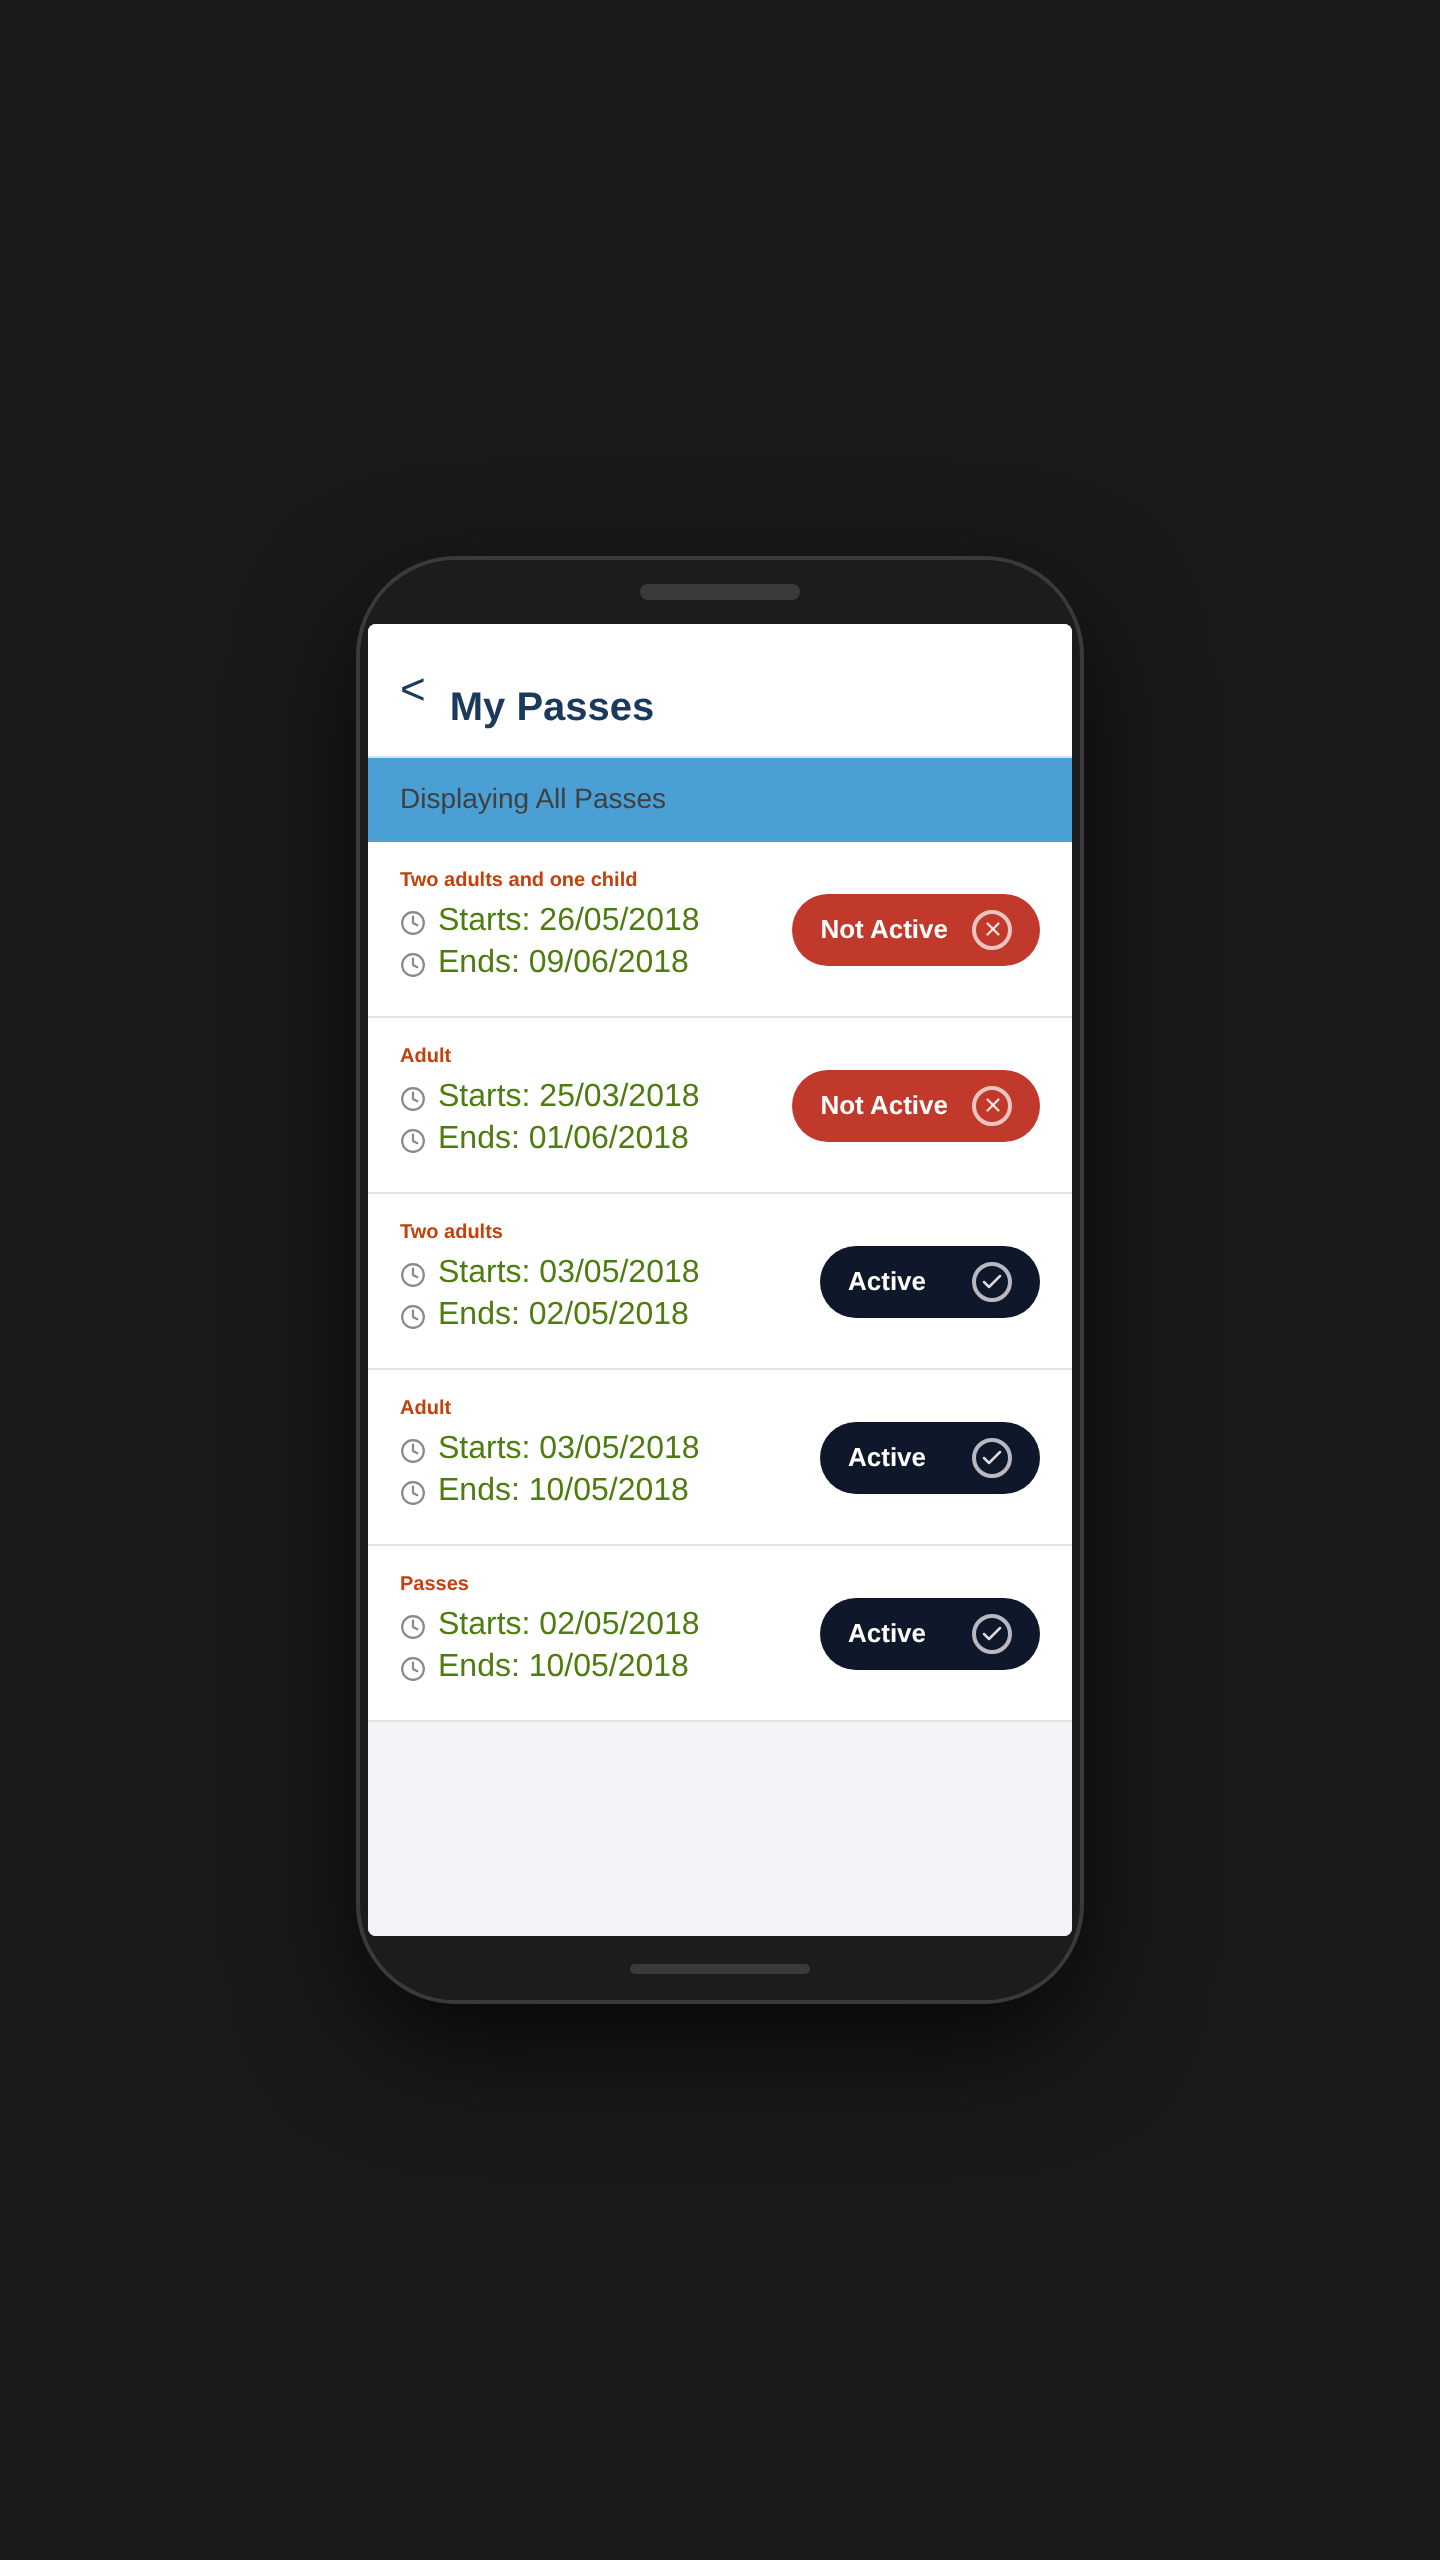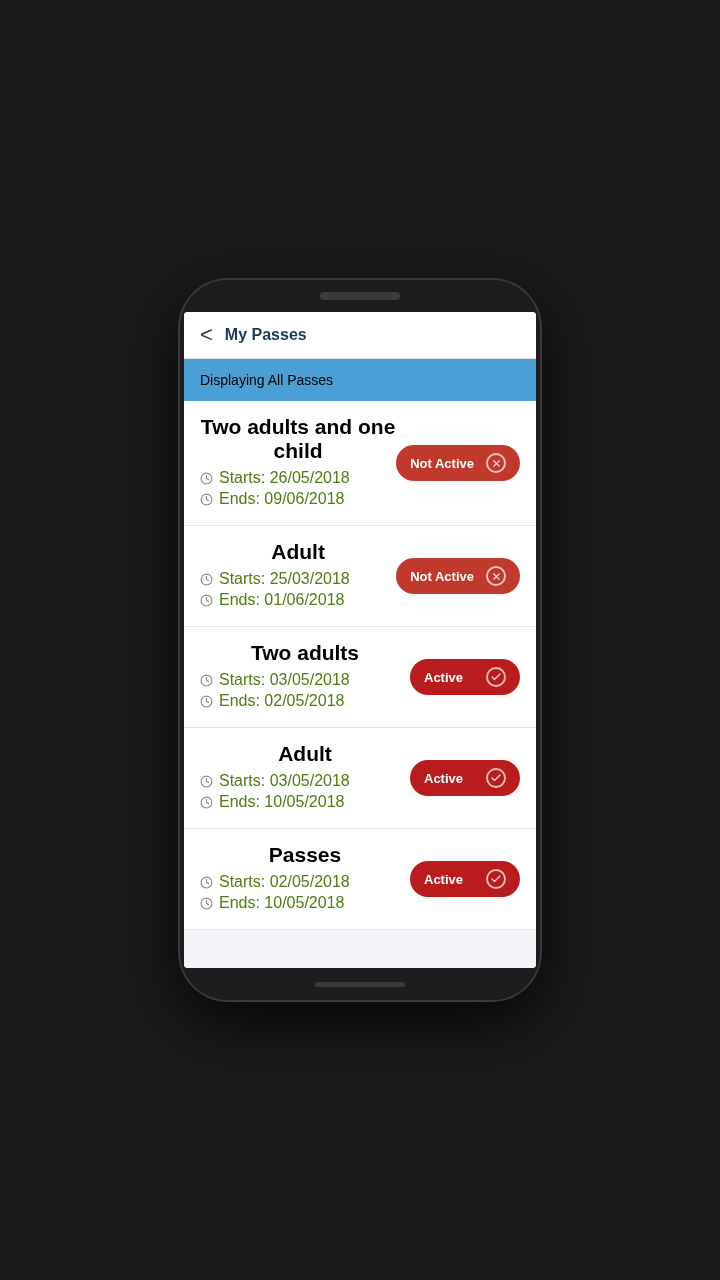--- a/index.html
+++ b/index.html
@@ -85,32 +85,33 @@
       color: #1a3a5c;
       font-size: 22px;
       font-weight: 300;
       margin-right: 12px;
       cursor: pointer;
       line-height: 1;
     }
 
     .header-title {
       color: #1a3a5c;
-      font-size: 16px;
+      font-size: 20px;
       font-weight: 600;
+      margin-top: 19px;
     }
 
     .filter-bar {
       background: #4a9fd4;
       padding: 12px 16px;
       flex-shrink: 0;
     }
 
     .filter-text {
-      color: #000000;
+      color: #404040;
       font-size: 14px;
       font-weight: 500;
     }
 
     .passes-list {
       flex: 1;
       overflow-y: auto;
       background: #f2f4f7;
     }
 
@@ -121,25 +122,24 @@
       display: flex;
       align-items: center;
       justify-content: space-between;
     }
 
     .pass-info {
       flex: 1;
     }
 
     .pass-name {
-      color: #000000;
-      font-size: 21px;
+      color: #c2410c;
+      font-size: 10px;
       font-weight: 700;
       margin-bottom: 6px;
-      text-align: center;
     }
 
     .pass-date {
       display: flex;
       align-items: center;
       color: #4d7c0f;
       font-size: 16px;
       margin-bottom: 3px;
     }
 
@@ -171,21 +171,21 @@
       justify-content: space-between;
       cursor: pointer;
       flex-shrink: 0;
     }
 
     .status-badge.not-active {
       background: #c0392b;
     }
 
     .status-badge.active {
-      background: #b91c1c;
+      background: #0f172a;
     }
 
     .badge-icon {
       width: 20px;
       height: 20px;
       border: 2px solid rgba(255,255,255,0.7);
       border-radius: 50%;
       display: flex;
       align-items: center;
       justify-content: center;

